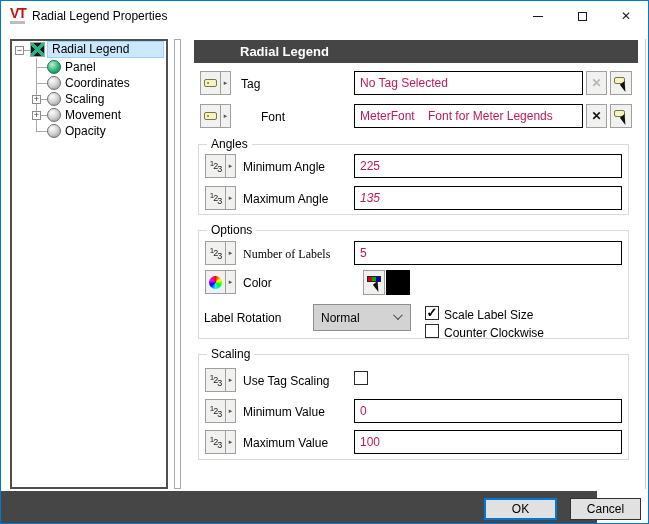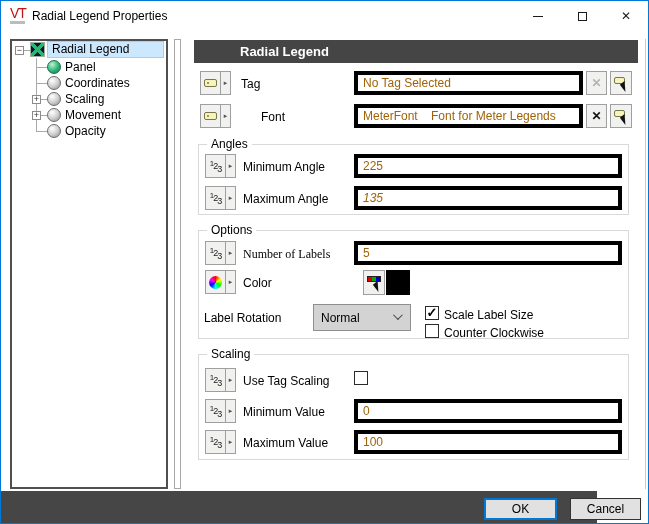--- a/index.html
+++ b/index.html
@@ -7,21 +7,21 @@
   body { font-family:"Liberation Sans", sans-serif; }
 
   .window {
     position:relative; width:649px; height:524px;
     background:#ffffff; border:1px solid #0078d7; overflow:hidden;
   }
 
   
   .titlebar { position:absolute; left:0; top:0; width:647px; height:30px; background:#fff; }
   .logo { position:absolute; left:9px; top:5px; width:20px; text-align:left; }
-  .logo-vt { color:#c11414; font-weight:normal; font-size:14px; line-height:14px; letter-spacing:-1px; display:block; }
+  .logo-vt { color:#c11414; font-weight:bold; font-size:14px; line-height:14px; letter-spacing:-1px; display:block; }
   .logo-bar { display:block; width:15px; height:3px; background:#bcbcbc; margin-top:1px; }
   .win-title { position:absolute; left:31px; top:8px; font-size:12px; color:#000; }
   .caption-buttons { position:absolute; right:0; top:0; height:30px; display:flex; }
   .cap-btn { width:44px; height:30px; display:flex; align-items:center; justify-content:center; cursor:default; }
   .min-glyph { width:10px; height:1px; background:#1a1a1a; }
   .max-glyph { width:9px; height:9px; border:1px solid #1a1a1a; }
   .close-glyph { font-size:12px; color:#1a1a1a; line-height:12px; }
 
   
   .tree {
@@ -57,22 +57,22 @@
   .rpanel-edge { position:absolute; left:644px; top:38px; width:1px; height:450px; background:#c9c9c9; }
 
   
   .phead {
     position:absolute; left:193px; top:39px; width:444px; height:23px;
     background:#454545; color:#fff; font-weight:bold; font-size:13px;
     line-height:23px; padding-left:46px;
   }
   .flabel { position:absolute; font-size:12px; color:#000; white-space:nowrap; }
   .field {
-    position:absolute; height:24px; border:4px solid #000000; background:#fff;
-    font-family:"Liberation Sans", sans-serif; font-size:12px; color:#a16207; padding:0 5px;
+    position:absolute; height:24px; border:1px solid #000000; background:#fff;
+    font-family:"Liberation Sans", sans-serif; font-size:12px; color:#be185d; padding:0 5px;
   }
 
   
   .icon-btn { position:absolute; width:31px; height:24px; display:flex; }
   .ib-main {
     width:21px; height:24px; background:#f1f1f0; border:1px solid #9f9f9f;
     display:flex; align-items:center; justify-content:center; position:relative;
   }
   .ib-arrow {
     width:10px; height:24px; background:#f1f1f0; border:1px solid #9f9f9f; border-left:none;

